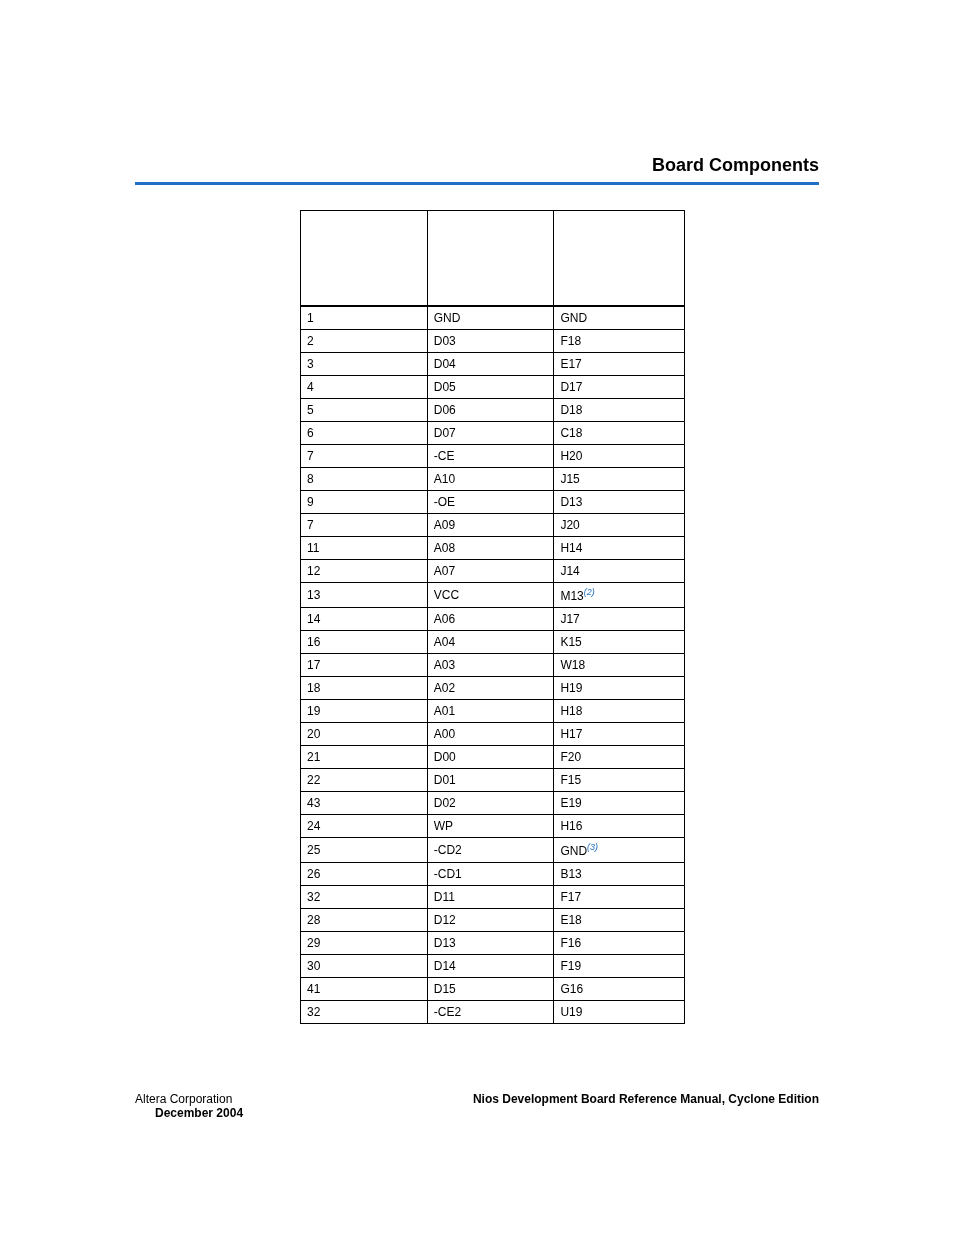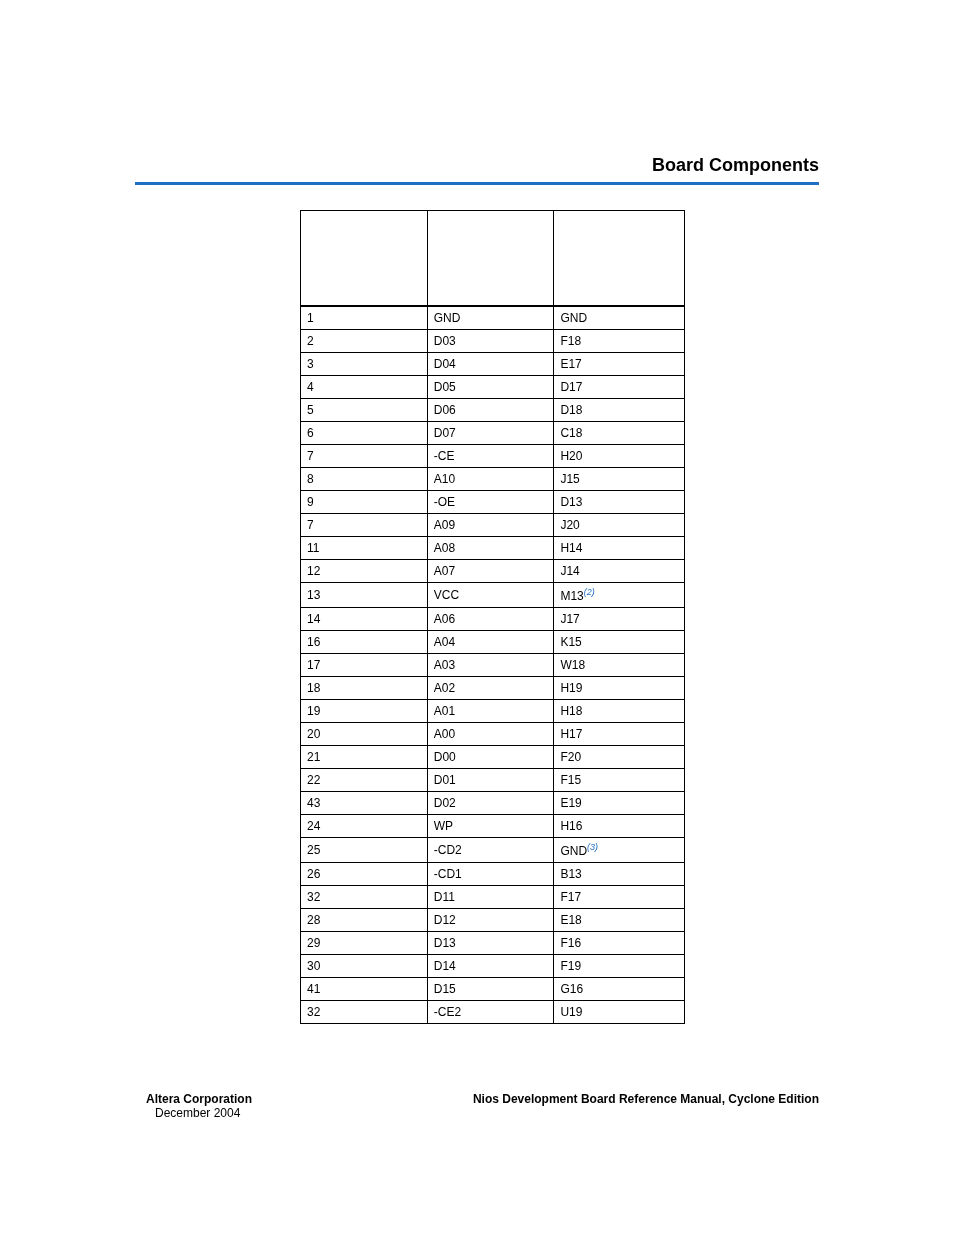--- a/index.html
+++ b/index.html
@@ -66,28 +66,27 @@
     font-size: 12px;
   }
   .footer-left {
     text-align: left;
   }
   .footer-right {
     text-align: right;
   }
   .footer-left div:first-child,
   .footer-right div:first-child {
-    font-weight: bold;
-    margin-left: 11px;
+    font-weight: normal;
   }
   .footer-right div:last-child {
     font-weight: bold;
   }
   .footer-left div:last-child {
-    font-weight: normal;
+    font-weight: bold;
     padding-left: 20px;
   }
 </style>
 </head>
 <body>
 
 <div class="page">
 
   <div class="header-title">Board Components</div>
   <div class="header-rule"></div>

